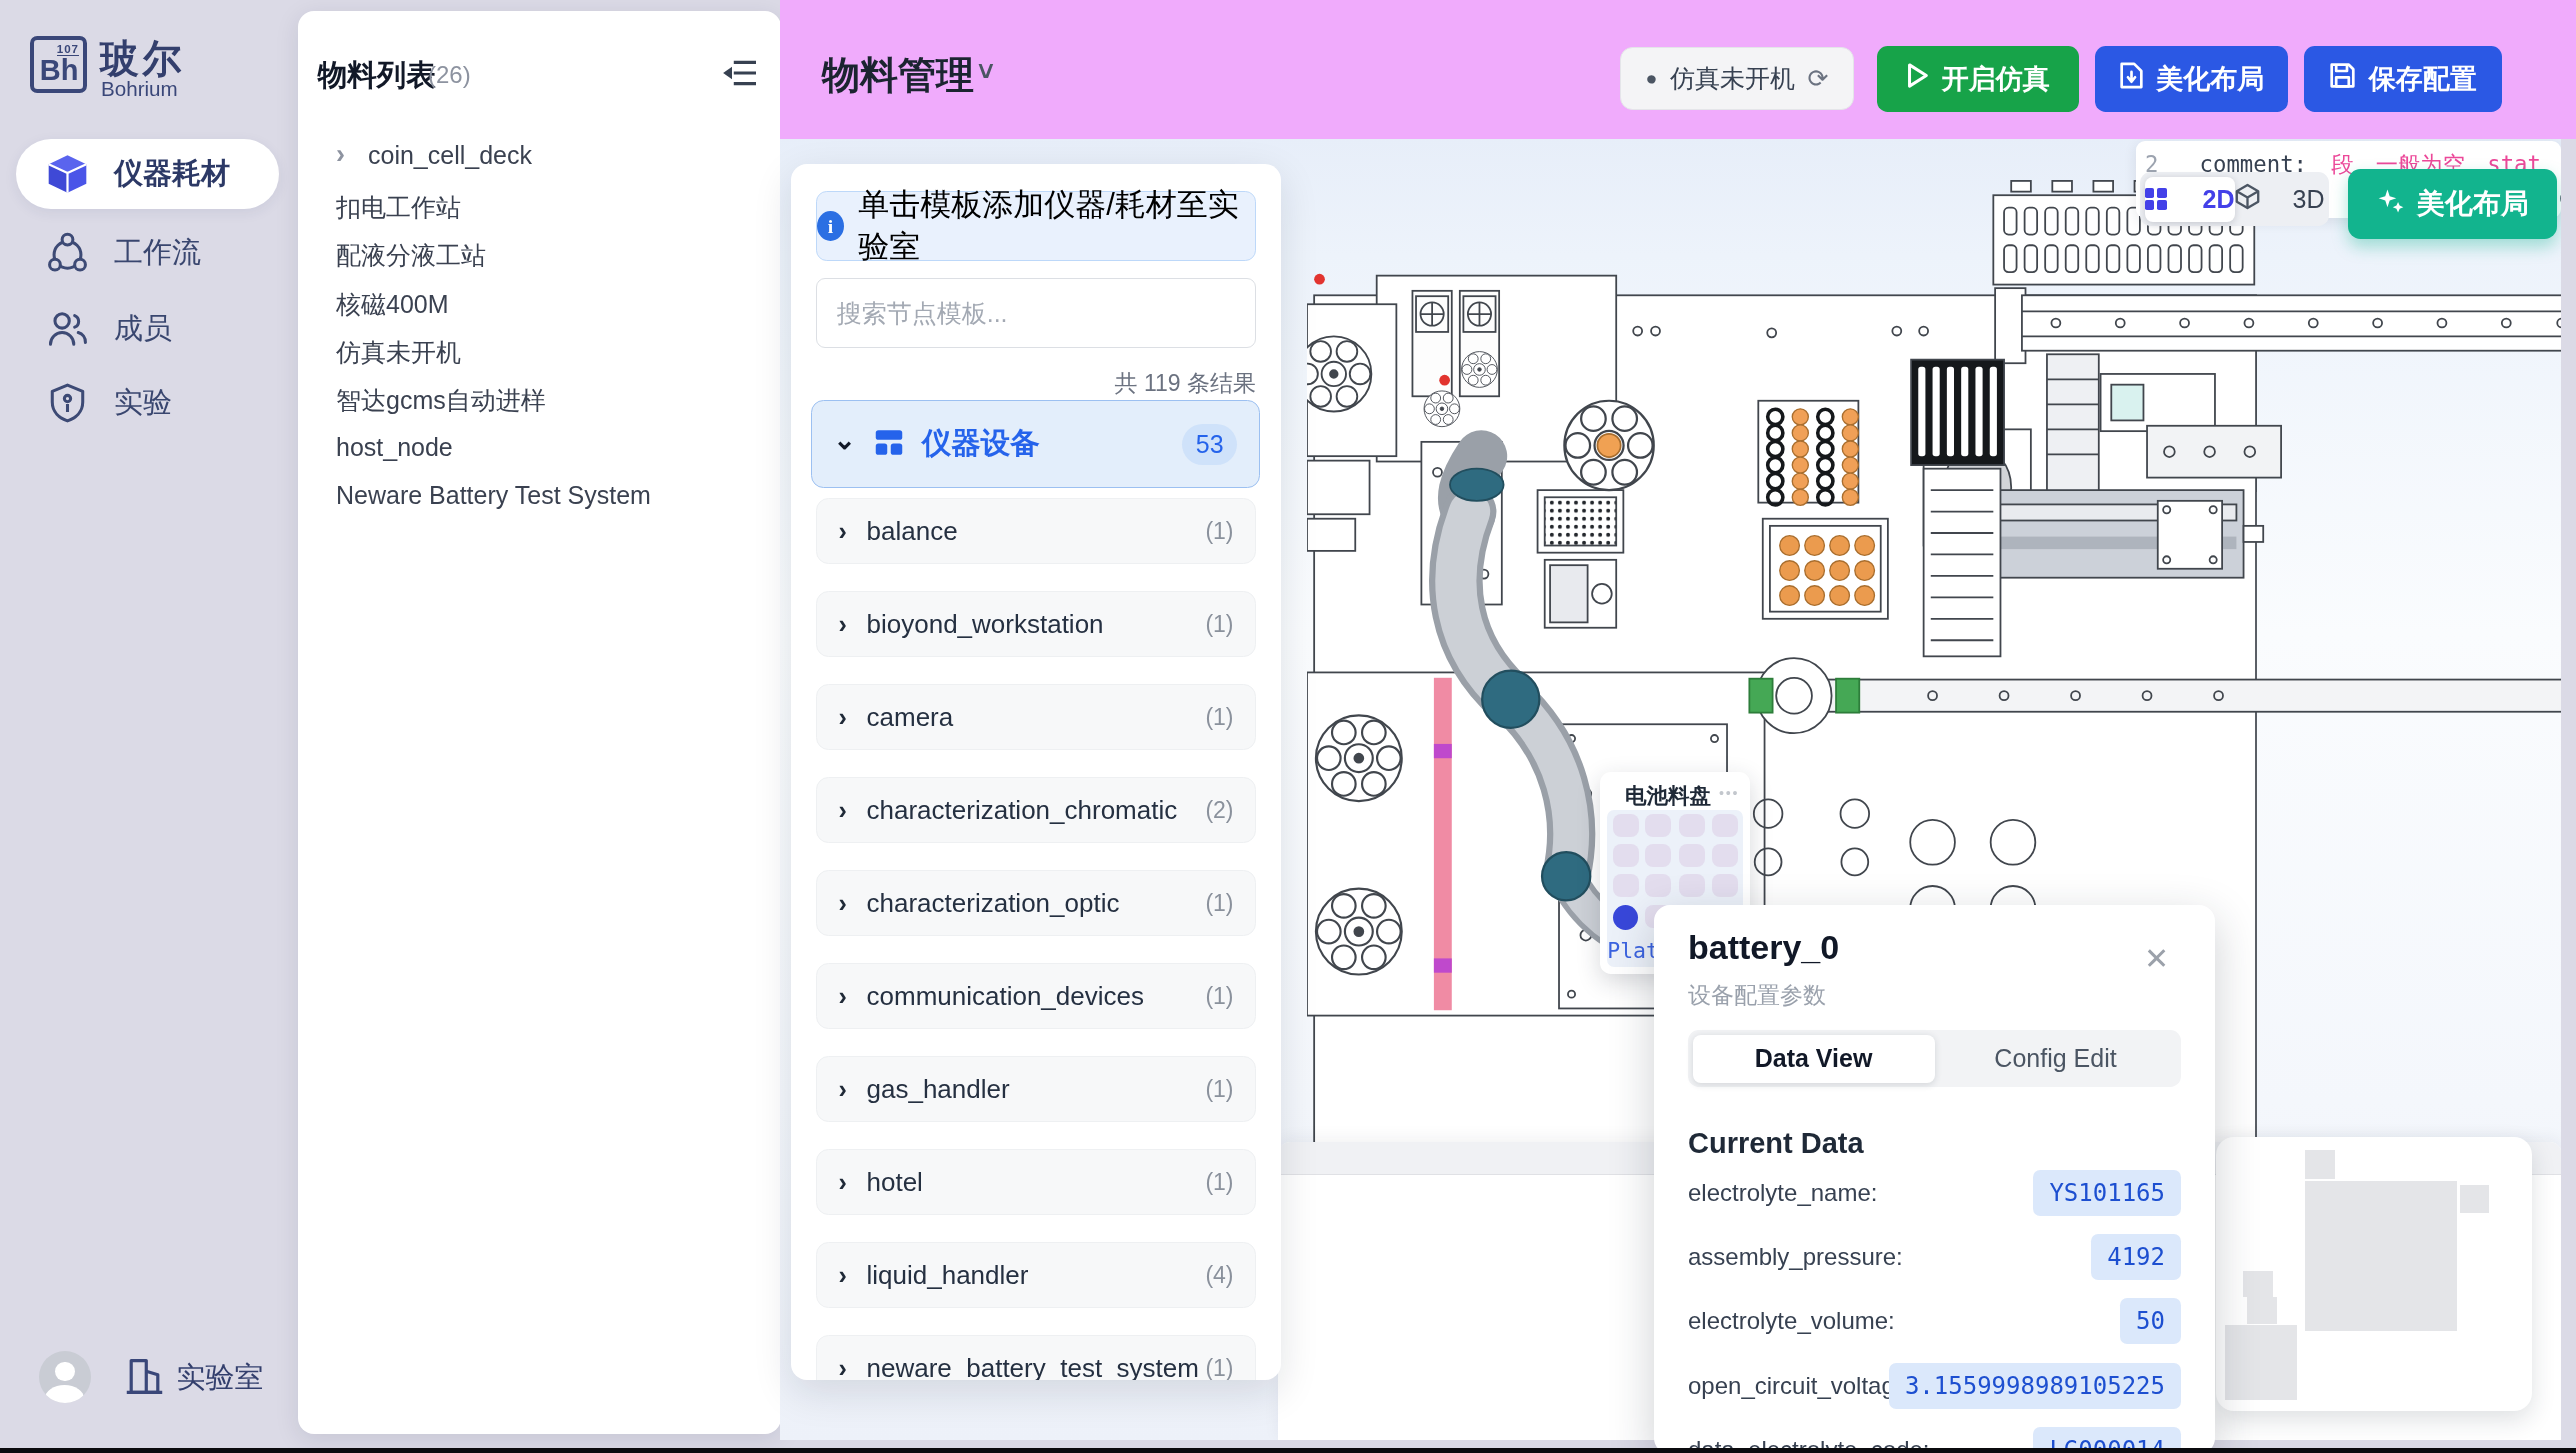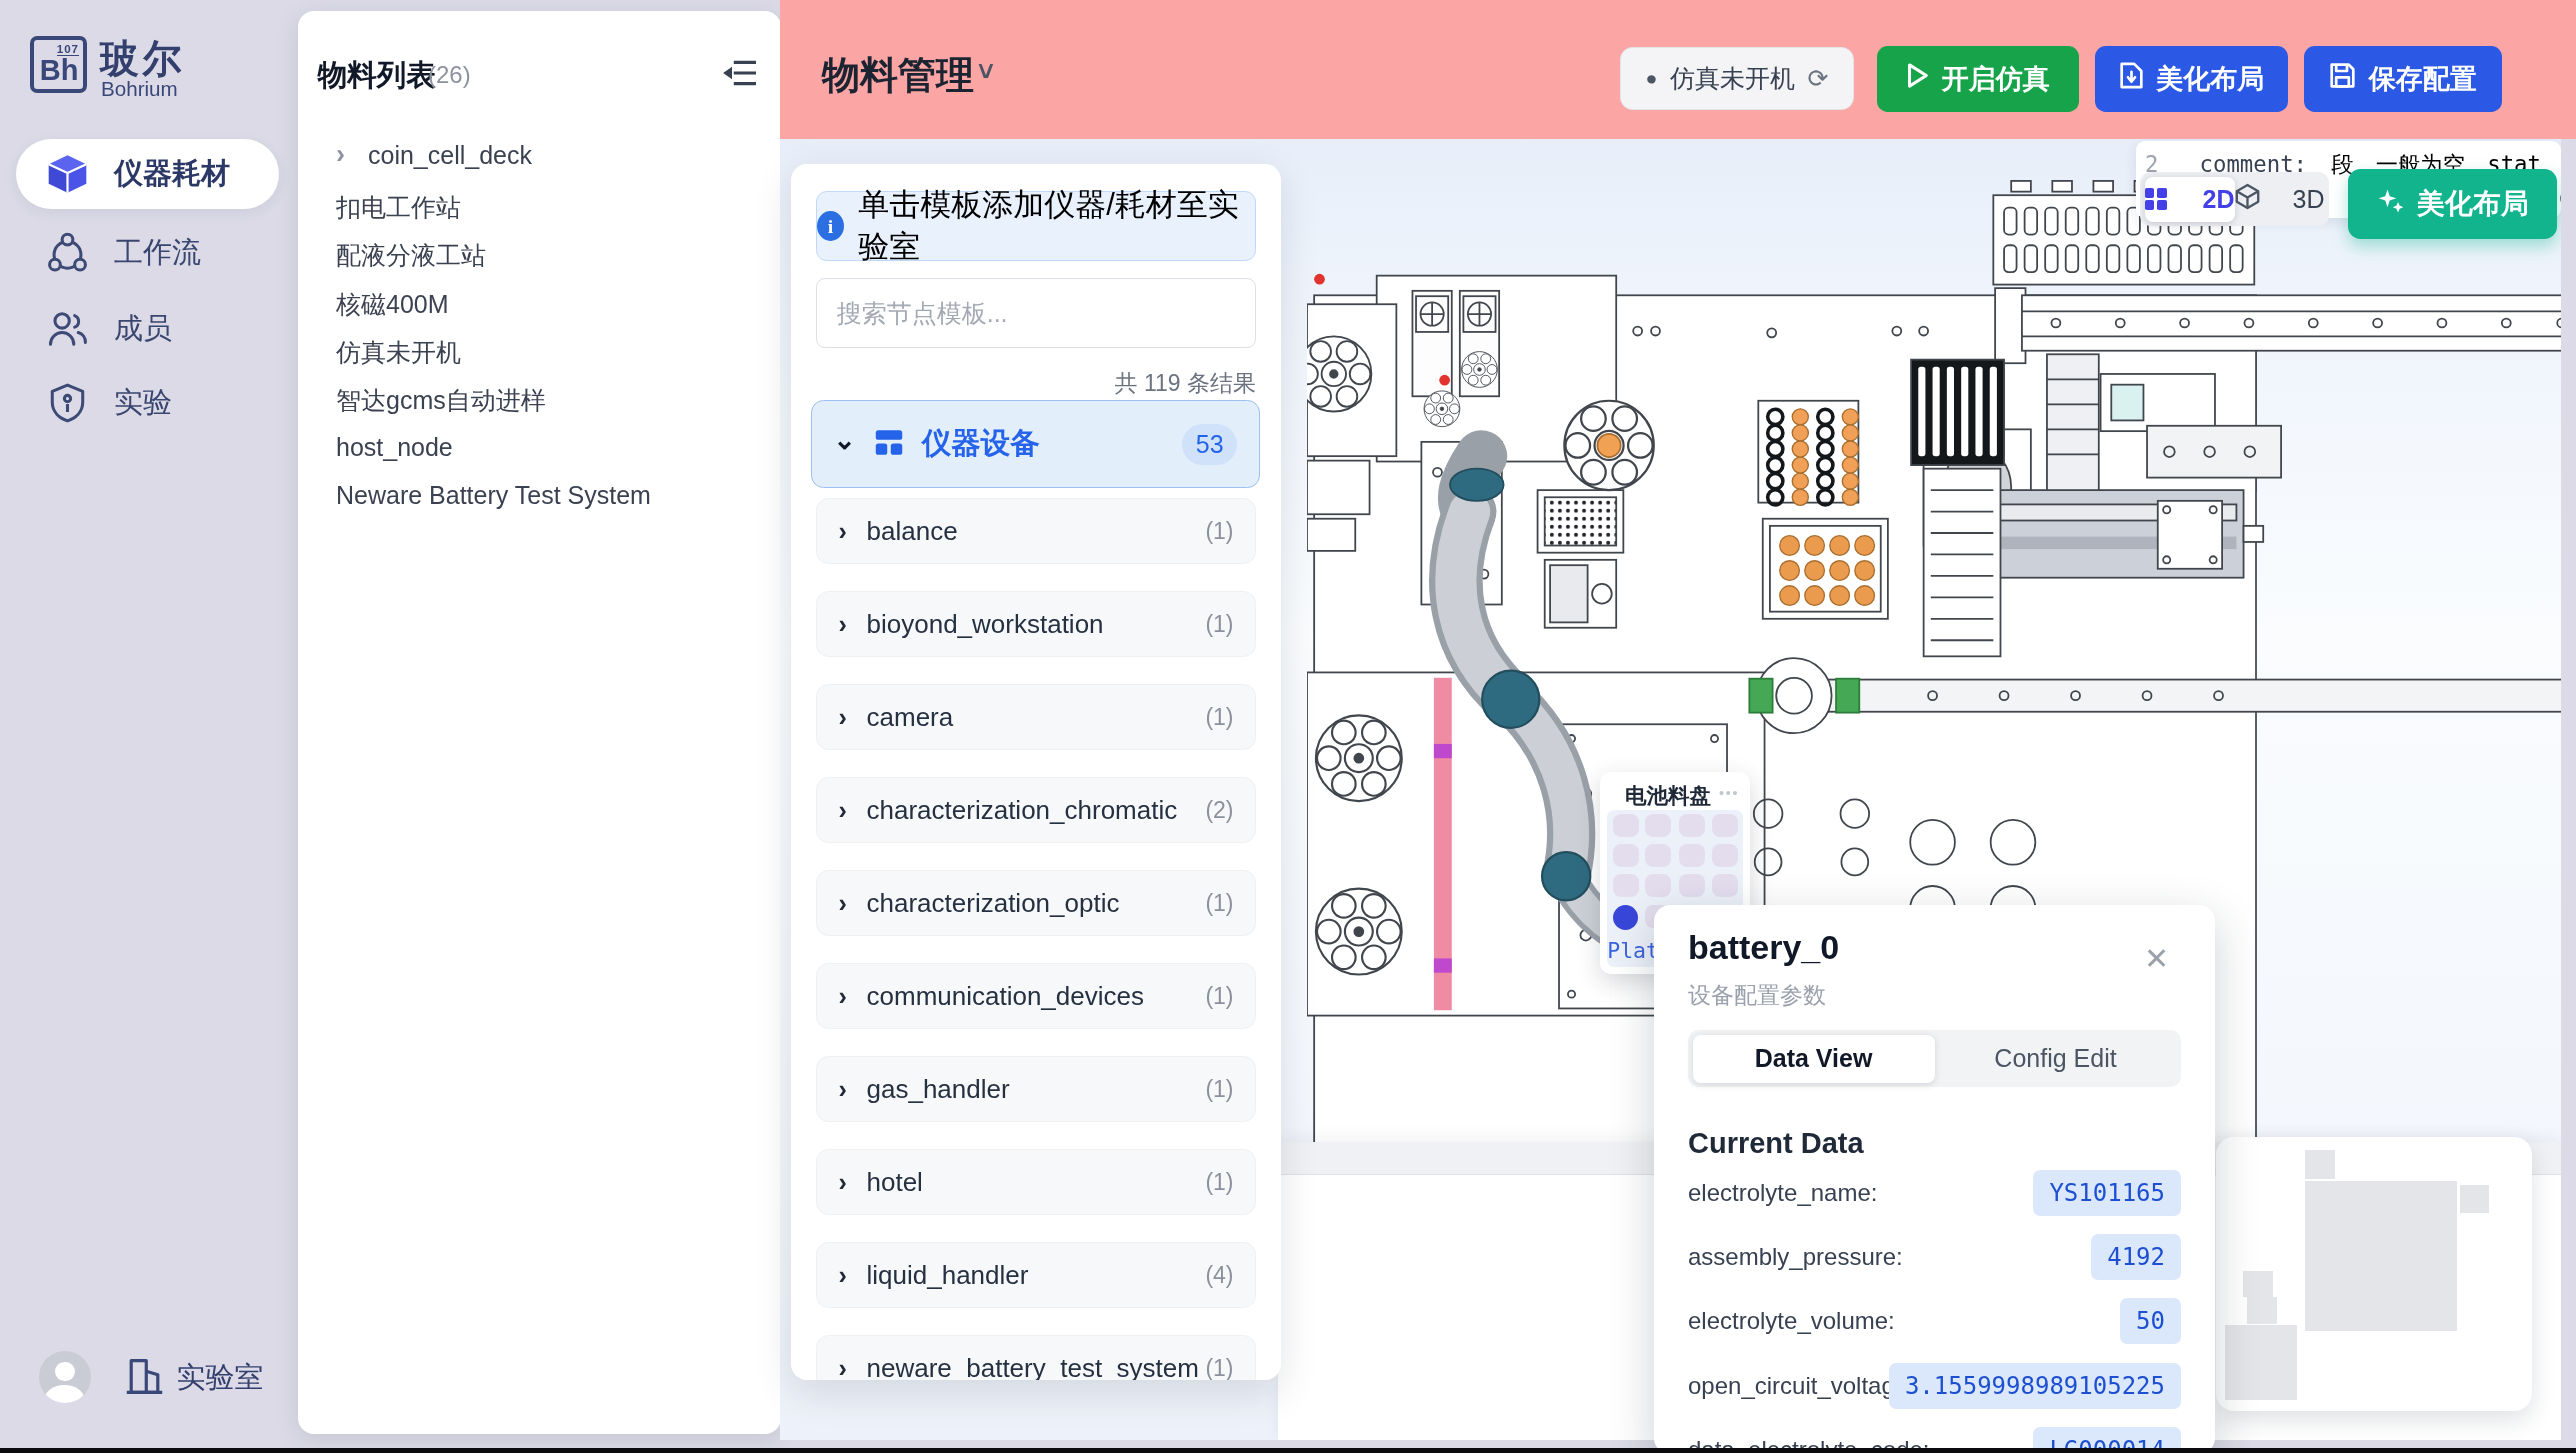--- a/index.html
+++ b/index.html
@@ -33,21 +33,21 @@
   .mat-panel{left:298px;top:10.7px;width:483px;height:1423px;background:#ffffff;border-radius:16px;
              box-shadow:0 5.4px 25px rgba(20,30,60,.10);overflow:hidden;}
   .mat-title{left:19.7px;top:45px;font-size:29.5px;font-weight:bold;color:#111827;}
   .mat-count{left:130px;top:50px;font-size:24px;color:#8d93a0;}
   .mat-collapse{left:424px;top:46px;width:36px;height:32px;}
   .mat-row{left:0;width:483px;height:43px;}
   .mat-chev{position:absolute;left:38px;top:3.6px;font-size:27px;color:#8d93a0;font-weight:bold;}
   .mat-label{position:absolute;top:5.4px;font-size:25px;color:#3a4150;}
 
   
-  .main-header{left:780px;top:0;width:1796px;height:139px;background:#fca5a5;}
+  .main-header{left:780px;top:0;width:1796px;height:139px;background:#f0abfc;}
   .page-title{left:42px;top:50px;font-size:38px;font-weight:bold;color:#1b2430;}
   .title-chev{left:198px;top:57px;font-size:27px;color:#4b5563;font-weight:bold;}
   .status-pill{left:840px;top:47px;width:234px;height:63px;background:#f4f4f6;border:1.8px solid #e4e5e9;
                border-radius:12.5px;box-sizing:border-box;justify-content:center;gap:12.5px;}
   .status-dot{font-size:19.7px;color:#4b5563;}
   .status-text{font-size:25px;color:#374151;}
   .status-refresh{font-size:25px;color:#6b7280;}
   .hbtn{top:46px;height:66px;border-radius:10.7px;justify-content:center;gap:12.5px;color:#ffffff;
         font-size:27px;font-weight:bold;box-sizing:border-box;cursor:pointer;}
   .btn-green{left:1097px;width:202px;background:#17a349;}
@@ -82,21 +82,21 @@
   .tpl-name{font-size:26px;color:#253041;flex:1;white-space:nowrap;overflow:hidden;}
   .tpl-count{font-size:23px;color:#8a919c;}
 
   
   .yaml-tip{left:1356px;top:1.8px;width:425px;height:77px;background:#ffffff;border-radius:9px;
             box-shadow:0 3.6px 12.5px rgba(31,41,55,.10);overflow:hidden;z-index:4;}
   .yaml-line{position:absolute;left:9px;top:9px;font-size:22.3px;white-space:nowrap;
              font-family:"DejaVu Sans Mono",monospace;}
   .yaml-no{color:#9ca3af;margin-right:14.3px;}
   .yaml-key{color:#374151;margin-right:10.7px;}
-  .yaml-val{color:#000000;}
+  .yaml-val{color:#ec4899;}
   .yaml-line2{position:absolute;left:112px;top:41px;font-size:22.3px;color:#4c51d8;
               font-family:"DejaVu Sans Mono",monospace;}
   .frag-resou{left:1752px;top:45px;font-size:22.3px;color:#374151;z-index:4;font-family:"DejaVu Sans Mono",monospace;}
   .view-toggle{left:1360px;top:33px;width:189px;height:54px;background:#edeff3;border-radius:10.7px;
                padding:4.5px;box-sizing:border-box;z-index:20;display:flex;}
   .vt-chip{flex:1;height:45px;border-radius:8px;display:flex;align-items:center;justify-content:space-between;gap:9px;
            font-size:25px;}
   .vt-2d{background:#ffffff;box-shadow:0 1.8px 7.2px rgba(31,41,55,.18);color:#4340e8;font-weight:bold;}
   .vt-3d{color:#374151;}
   .grid2d{display:inline-grid;grid-template-columns:9.8px 9.8px;grid-gap:2.7px;}

